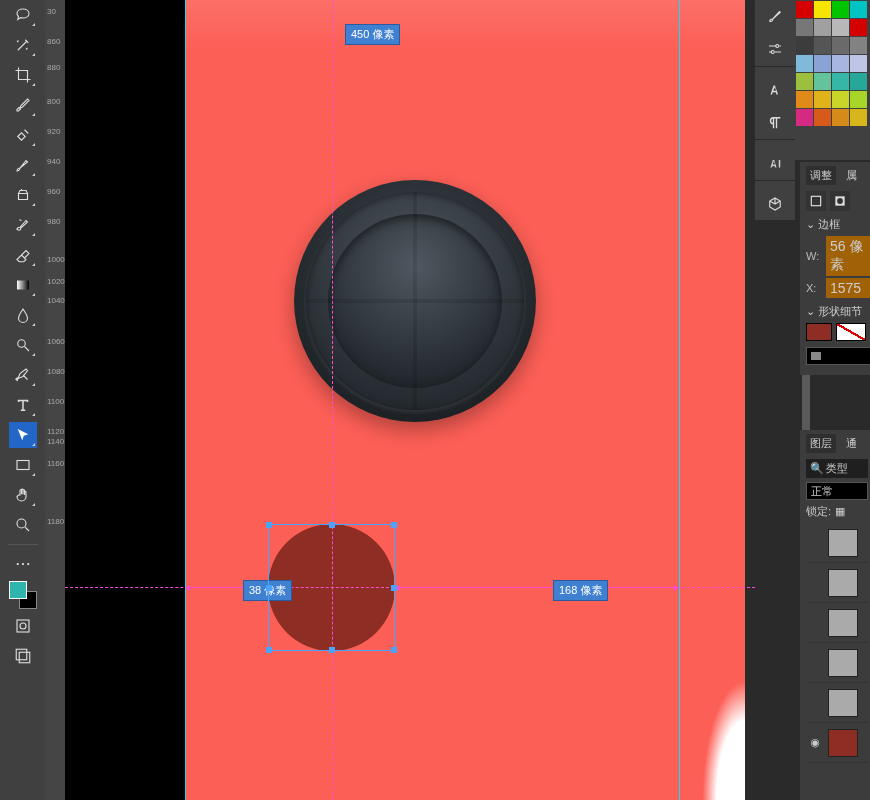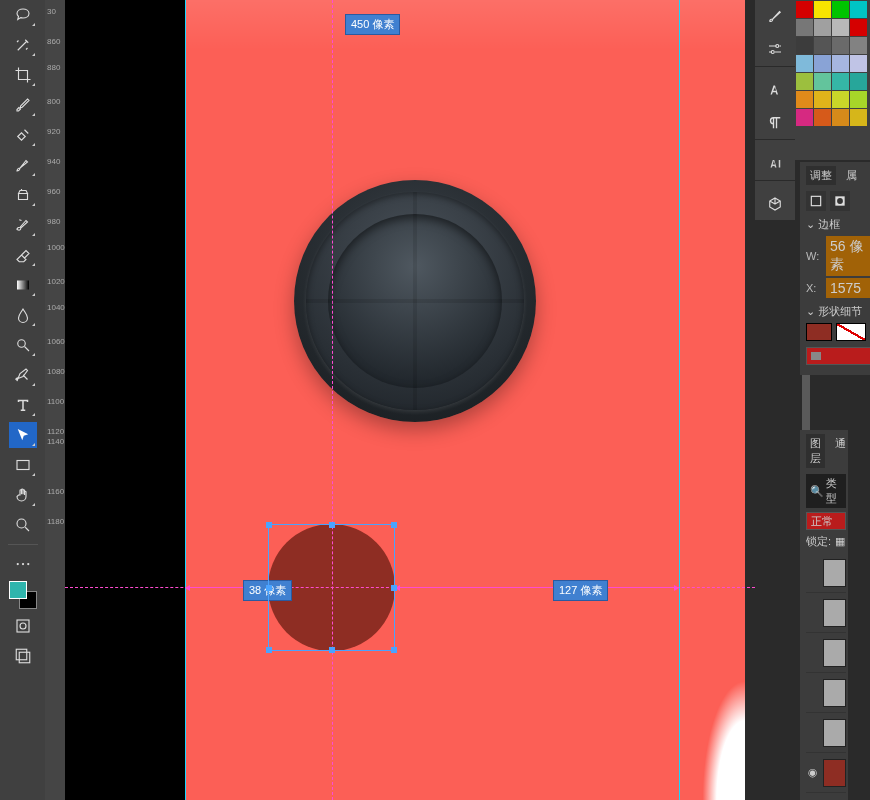--- a/index.html
+++ b/index.html
@@ -59,23 +59,23 @@
 .tabs .tab.active { background: #2f2f2f; }
 .tools-row { display:flex; gap:4px; margin:4px 0; }
 .tools-row .ic { width:20px; height:20px; background:#333; display:flex; align-items:center; justify-content:center; }
 .section-hdr { margin: 6px 0 4px; display:flex; align-items:center; gap:3px; }
 .field-row { display:flex; align-items:center; gap:4px; margin: 2px 0; }
 .field-label { color:#bbb; width:16px; }
 .field-val { background:#a16207; padding:2px 4px; flex:1; font-size:14px; }
 .color-chip { width:26px; height:18px; background:#8e2d23; border:1px solid #000; }
 .stroke-chip { width:30px; height:18px; background:#fff; border:1px solid #000; position:relative; }
 .stroke-chip::after{content:"";position:absolute;inset:0;background:linear-gradient(to top right,transparent 46%,#d00 46%,#d00 54%,transparent 54%);}
-.dd { background:#b91c1c; padding:1px 4px; height:18px; display:flex; align-items:center; border:1px solid #555; flex:1;}
-
-.layers-panel { position: absolute; left: 800px; top: 430px; width: 48px; bottom: 0; background: #3c3c3c; padding: 4px 2px 4px 6px; }
+.dd { background:#000000; padding:1px 4px; height:18px; display:flex; align-items:center; border:1px solid #555; flex:1;}
+
+.layers-panel { position: absolute; left: 800px; top: 430px; width: 70px; bottom: 0; background: #3c3c3c; padding: 4px 2px 4px 6px; }
 .layers-panel .tabs { margin-bottom:6px; }
 .search-row { display:flex; align-items:center; gap:2px; background:#1f1f1f; padding:2px 4px; margin-bottom:4px;}
 .lock-row { display:flex; align-items:center; gap:4px; margin:4px 0; }
 .layer-row { display:flex; align-items:center; gap:4px; height:40px; border-bottom:1px solid #333; }
 .layer-row .eye { width:18px; text-align:center; }
 .layer-row .thumb { width:30px; height:28px; background:#555; border:1px solid #222; }
 
 .scroll-gutter { position: absolute; left: 737px; top: 300px; width: 8px; height: 220px; background: #5a5a5a; border-radius: 3px; }
 
 svg { display: block; }
@@ -227,29 +227,29 @@
 
 <div class="ruler-v">
   <div class="tick" style="top:8px">30</div>
   <div class="tick" style="top:38px">860</div>
   <div class="tick" style="top:64px">880</div>
   <div class="tick" style="top:98px">800</div>
   <div class="tick" style="top:128px">920</div>
   <div class="tick" style="top:158px">940</div>
   <div class="tick" style="top:188px">960</div>
   <div class="tick" style="top:218px">980</div>
-  <div class="tick" style="top:244px">1000</div>
+  <div class="tick" style="top:256px">1000</div>
   <div class="tick" style="top:278px">1020</div>
-  <div class="tick" style="top:304px">1040</div>
+  <div class="tick" style="top:297px">1040</div>
   <div class="tick" style="top:338px">1060</div>
   <div class="tick" style="top:368px">1080</div>
   <div class="tick" style="top:398px">1100</div>
   <div class="tick" style="top:428px">1120</div>
   <div class="tick" style="top:438px">1140</div>
-  <div class="tick" style="top:488px">1160</div>
+  <div class="tick" style="top:460px">1160</div>
   <div class="tick" style="top:518px">1180</div>
 </div>
 
 <div class="canvas-area">
   <div class="doc-bg"></div>
   <div class="red-body">
     <div class="shade-top"></div>
     <div class="curve"></div>
   </div>
   <div class="speaker">
@@ -259,23 +259,23 @@
   <div class="selected-ellipse"></div>
 
   <div class="guide-v" style="left:120px"></div>
   <div class="guide-v" style="left:614px"></div>
   <div class="smart-guide-v" style="left:267px"></div>
   <div class="smart-guide-h" style="top:587px"></div>
 
   <div class="measure-arrow-h" style="left:120px; top:587px; width:83px;"></div>
   <div class="measure-arrow-h" style="left:330px; top:587px; width:284px;"></div>
 
-  <div class="meas-tag" style="left:280px; top:14px;">450 像素</div>
+  <div class="meas-tag" style="left:280px; top:24px;">450 像素</div>
   <div class="meas-tag" style="left:178px; top:580px;">38 像素</div>
-  <div class="meas-tag" style="left:488px; top:580px;">127 像素</div>
+  <div class="meas-tag" style="left:488px; top:580px;">168 像素</div>
 
   <div class="selection-box">
     <div class="selection-handle h0"></div>
     <div class="selection-handle h1"></div>
     <div class="selection-handle h2"></div>
     <div class="selection-handle h3"></div>
     <div class="selection-handle h4"></div>
     <div class="selection-handle h5"></div>
     <div class="selection-handle h6"></div>
     <div class="selection-handle h7"></div>

